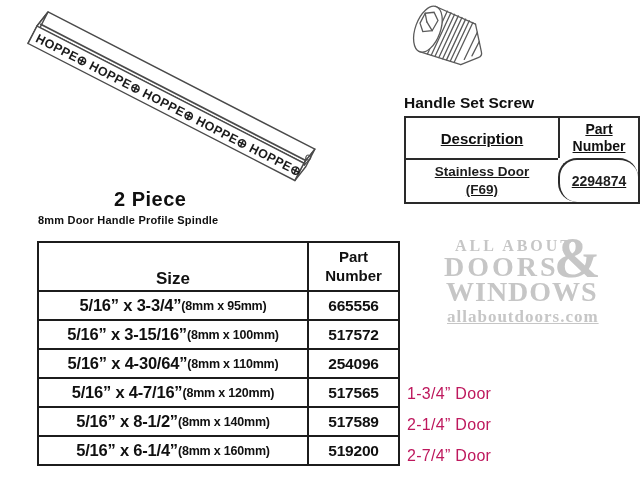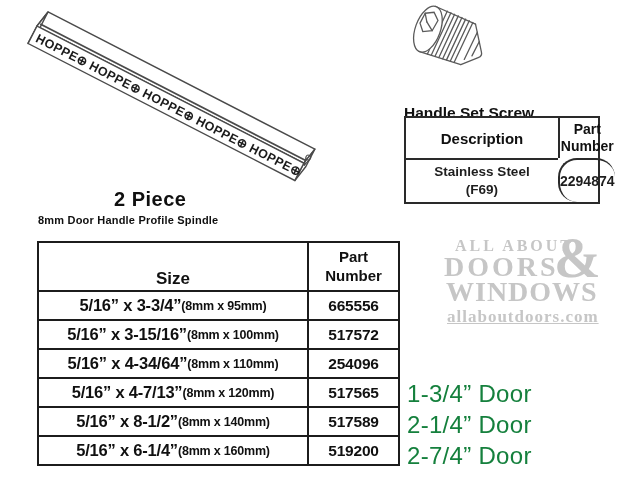--- a/index.html
+++ b/index.html
@@ -6,21 +6,21 @@
   html,body { background:#ffffff; }
   #canvas {
     position:relative; width:640px; height:480px; background:#ffffff;
     font-family:"Liberation Sans", sans-serif; color:#101010; overflow:hidden;
   }
   .abs { position:absolute; }
 
   
   .piece-label { left:114px; top:188px; font-size:20px; font-weight:bold; letter-spacing:.5px; }
   .spindle-heading { left:38px; top:214px; font-size:11px; font-weight:bold; letter-spacing:.2px; }
-  .screw-heading { left:404px; top:104px; font-size:15.5px; font-weight:bold; }
+  .screw-heading { left:404px; top:94px; font-size:15.5px; font-weight:bold; }
 
   
   .main-table {
     left:37px; top:241px; width:363px;
     border:2px solid #1c1c1c; background:#fff;
     display:grid; grid-template-columns:268px 1fr;
     grid-template-rows:47px repeat(6, 29px);
   }
   .main-table .cell {
     border-top:2px solid #1c1c1c;
@@ -30,37 +30,38 @@
   .main-table .colpart { border-left:2px solid #1c1c1c; }
   .mt-size-h { font-size:17px; font-weight:bold;margin-top:24px; }
   .mt-part-h { font-size:15px; font-weight:bold; line-height:1.25; text-align:center; flex-direction:column; }
   .size-cell { white-space:nowrap; }
   .size-main { font-size:16.5px; font-weight:bold; letter-spacing:-.2px; }
   .size-metric { font-size:12.5px; font-weight:bold; letter-spacing:-.2px; }
   .part-cell { font-size:15.5px; font-weight:bold; letter-spacing:-.2px; }
 
   
   .screw-table {
-    left:404px; top:116px; width:196px;
+    left:404px; top:116px; width:236px;
     border:2px solid #2a2a2a; background:#fff;
     display:grid; grid-template-columns:152px 1fr;
     grid-template-rows:40px 44px;
+    text-decoration:underline;
   }
   .screw-table .cell {
     display:flex; align-items:center; justify-content:center; text-align:center;
   }
   .screw-table .r1 { border-top:2px solid #2a2a2a; }
   .screw-table .c1 { border-left:2px solid #2a2a2a; }
   .st-desc-h { font-size:15px; font-weight:bold; }
   .st-part-h { font-size:14px; font-weight:bold; line-height:1.2; flex-direction:column; }
   .st-desc { font-size:13.5px; font-weight:bold; line-height:1.35; color:#1e1e1e; flex-direction:column; }
   .st-part { font-size:14px; font-weight:bold; color:#1e1e1e;border-radius:19px; }
 
   
-  .door-labels { left:407px; top:378px; font-size:24px; line-height:31px; letter-spacing:.3px; color:#15803d;text-align:center; }
+  .door-labels { left:407px; top:378px; font-size:16px; line-height:31px; letter-spacing:.3px; color:#be185d;text-align:center; }
 
   
   .logo { left:444px; top:237px; width:162px; color:#c6c6c6;
           font-family:"Liberation Serif", serif; font-weight:bold; }
   .logo-line1 { font-size:16px; letter-spacing:3px; margin-left:11px;font-family:Liberation Serif, serif; }
   .logo-line2 { font-size:28px; letter-spacing:3px; line-height:22px; margin-top:1px; }
   .logo-amp { position:absolute; left:110px; top:-7px; font-size:56px; line-height:1; }
   .logo-line3 { font-size:28px; letter-spacing:1px; line-height:24px; margin-top:2px; margin-left:2px; }
   .logo-url { font-size:17px; letter-spacing:1px; margin-top:3px; margin-left:3px;text-decoration:underline; }
 
@@ -116,21 +117,21 @@
   <div class="abs spindle-heading">8mm Door Handle Profile Spindle</div>
   <div class="abs screw-heading">Handle Set Screw</div>
 
   <div class="abs screw-table">
     <div class="cell st-desc-h">Description</div>
     <div class="cell st-part-h c1">
       <span>Part</span>
       <span>Number</span>
     </div>
     <div class="cell st-desc r1">
-      <span>Stainless Steel</span>
+      <span>Stainless Door</span>
       <span>(F69)</span>
     </div>
     <div class="cell st-part r1 c1">2294874</div>
   </div>
 
   <div class="abs main-table">
     <div class="cell row0 mt-size-h">Size</div>
     <div class="cell row0 colpart mt-part-h">
       <span>Part</span>
       <span>Number</span>
@@ -142,27 +143,27 @@
     </div>
     <div class="cell colpart part-cell">665556</div>
 
     <div class="cell size-cell">
       <span class="size-main">5/16” x 3-15/16”</span>
       <span class="size-metric">(8mm x 100mm)</span>
     </div>
     <div class="cell colpart part-cell">517572</div>
 
     <div class="cell size-cell">
-      <span class="size-main">5/16” x 4-34/64”</span>
+      <span class="size-main">5/16” x 4-30/64”</span>
       <span class="size-metric">(8mm x 110mm)</span>
     </div>
     <div class="cell colpart part-cell">254096</div>
 
     <div class="cell size-cell">
-      <span class="size-main">5/16” x 4-7/13”</span>
+      <span class="size-main">5/16” x 4-7/16”</span>
       <span class="size-metric">(8mm x 120mm)</span>
     </div>
     <div class="cell colpart part-cell">517565</div>
 
     <div class="cell size-cell">
       <span class="size-main">5/16” x 8-1/2”</span>
       <span class="size-metric">(8mm x 140mm)</span>
     </div>
     <div class="cell colpart part-cell">517589</div>
 

